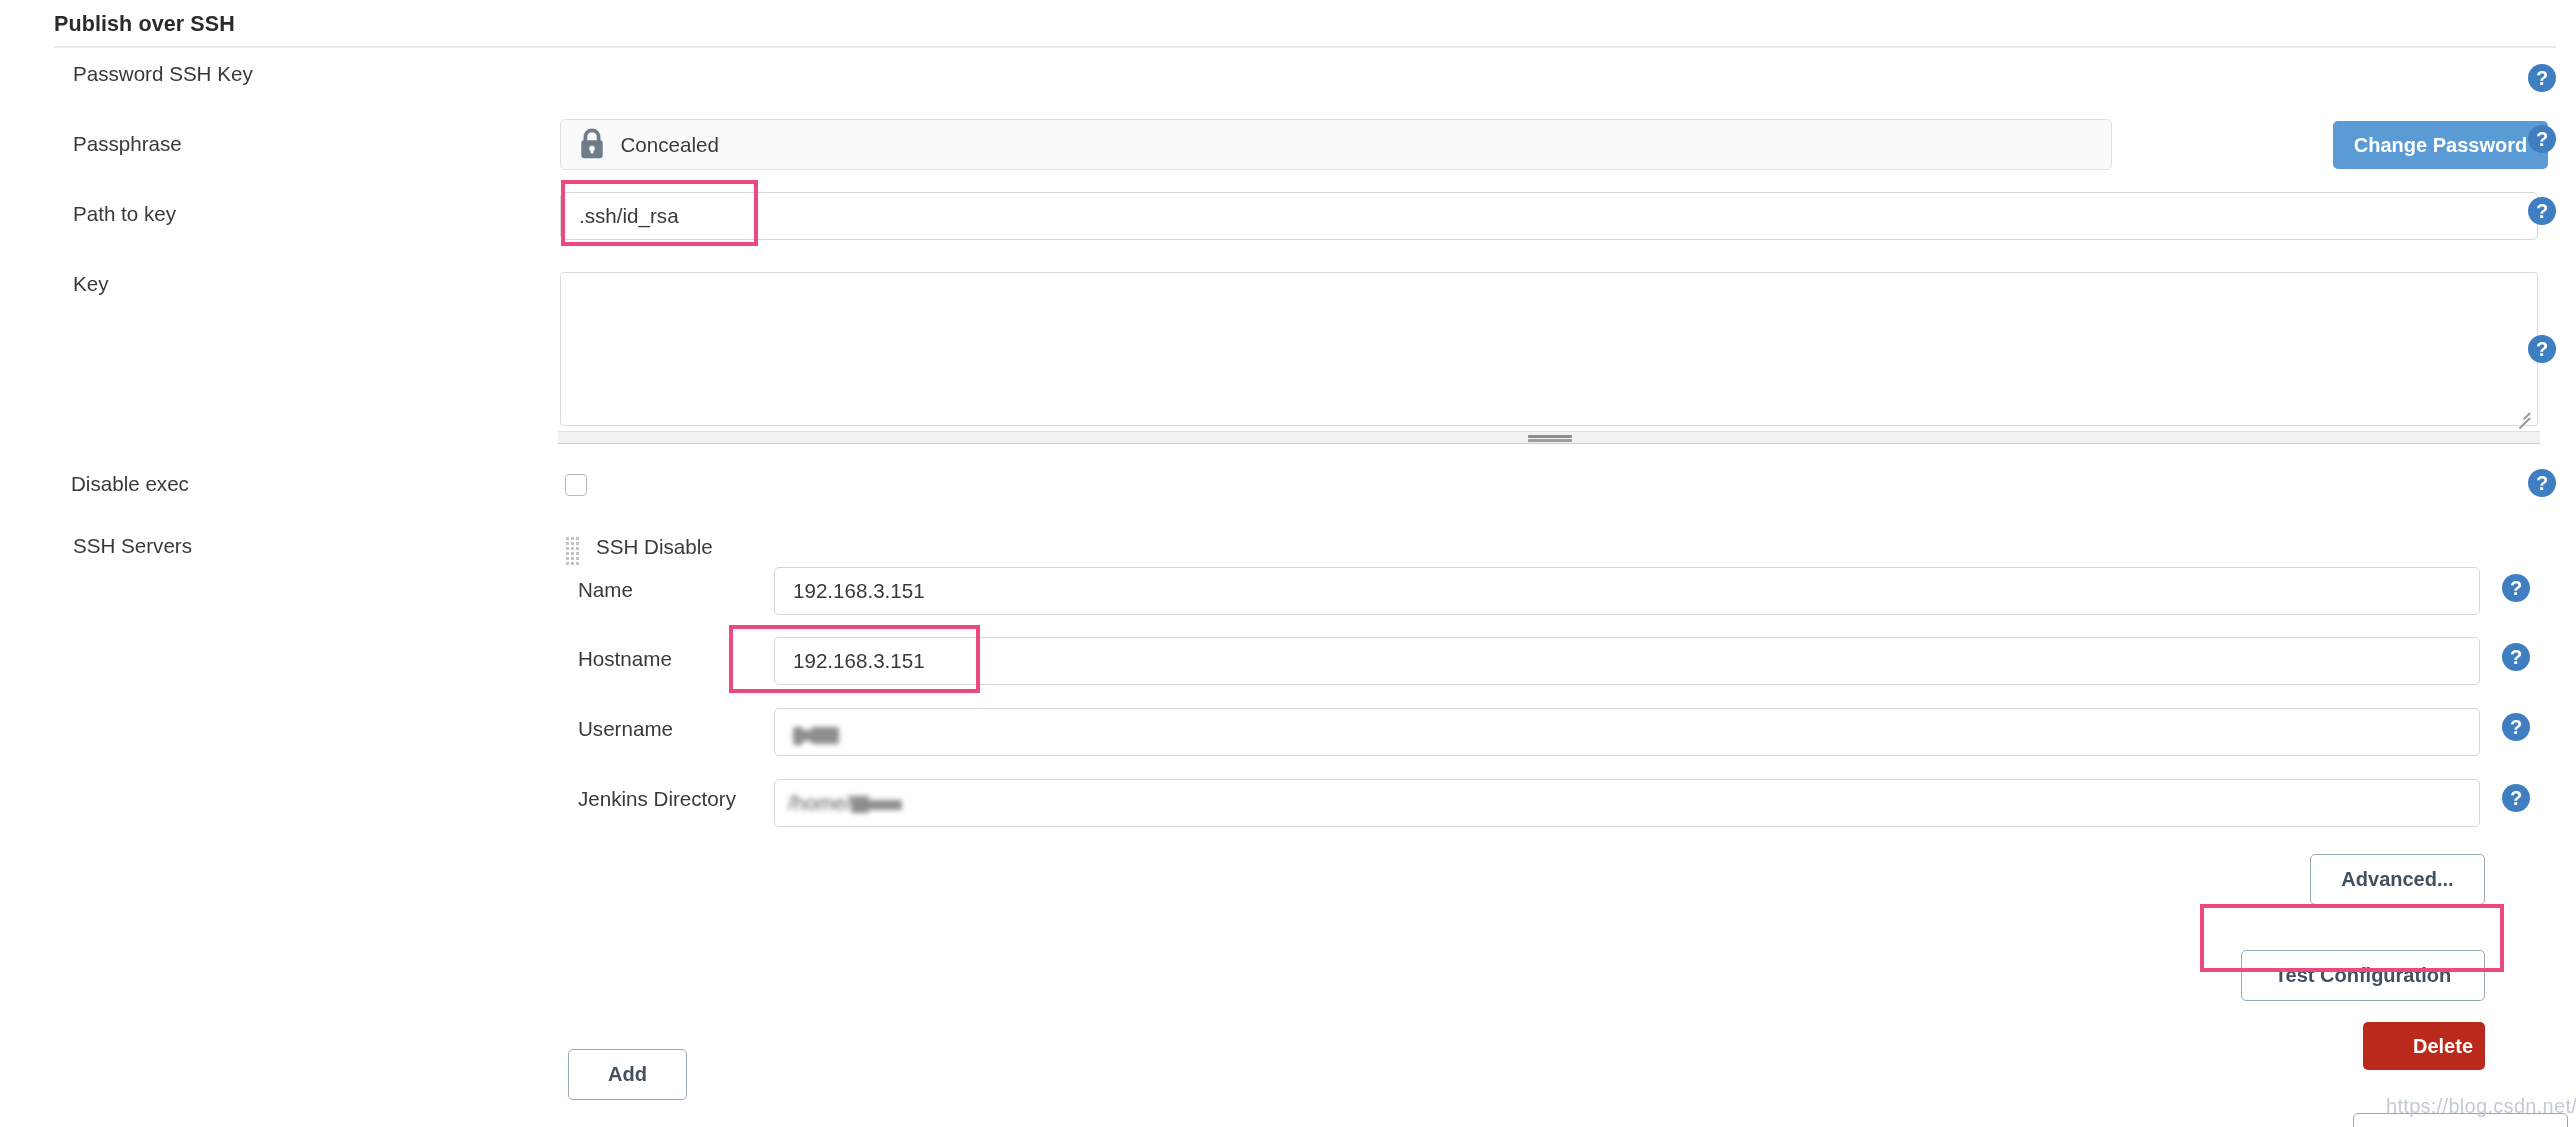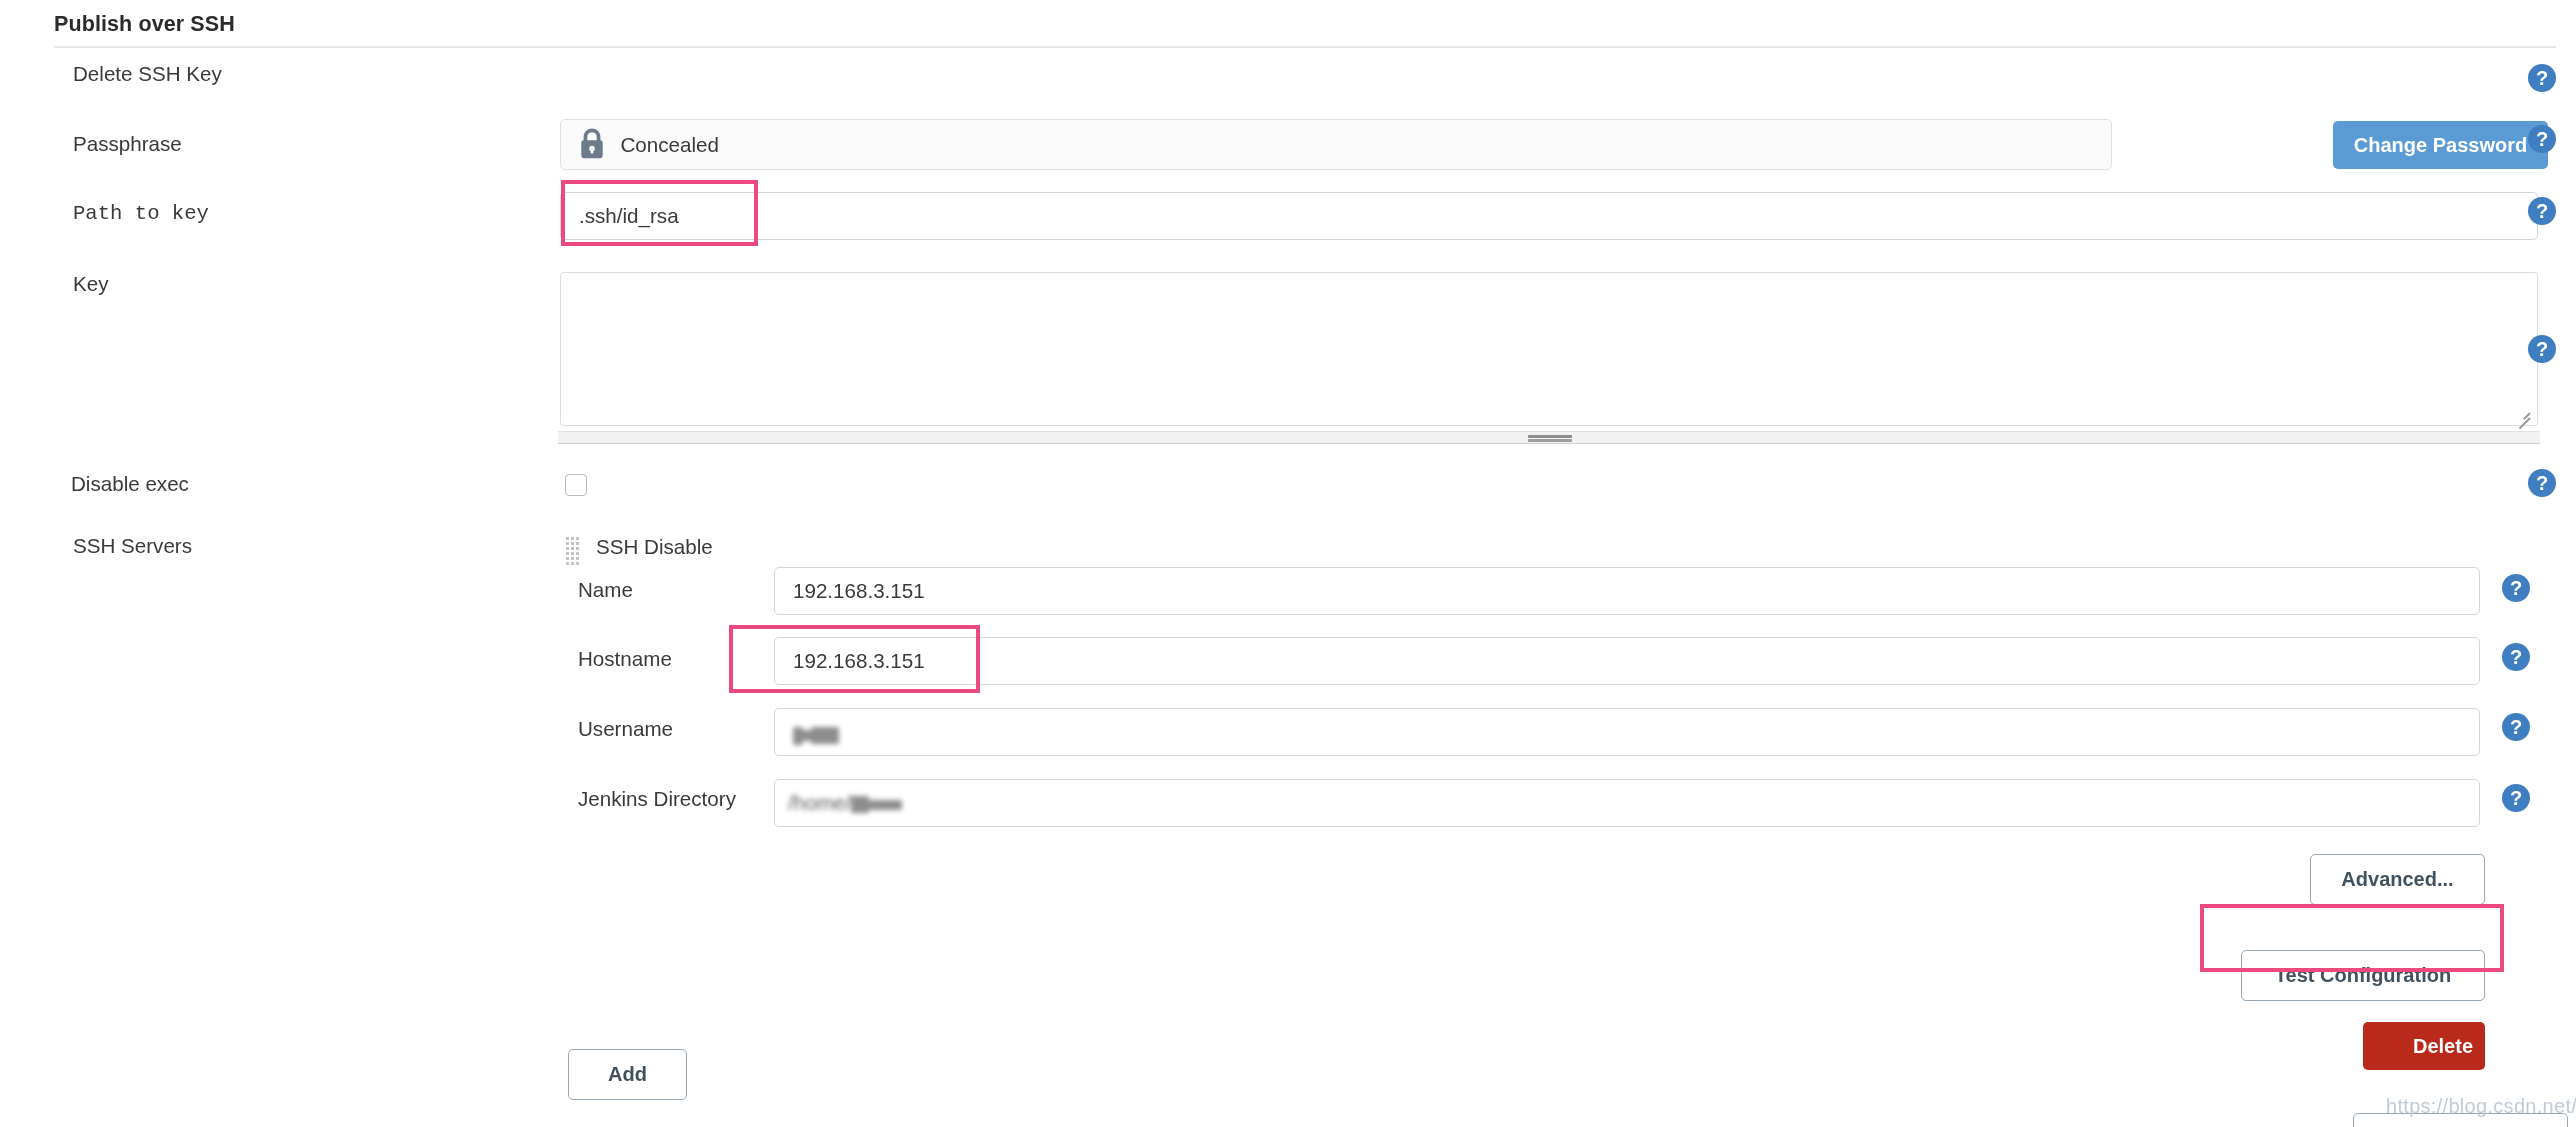--- a/index.html
+++ b/index.html
@@ -225,42 +225,42 @@
     white-space: nowrap;
     letter-spacing: 0.3px;
   }
 </style>
 </head>
 <body>
 
 <div class="section-head">Publish over SSH</div>
 <div class="section-rule"></div>
 
-<div class="row-label" style="left:73px; top:62px;">Delete SSH Key</div>
+<div class="row-label" style="left:73px; top:62px;">Password SSH Key</div>
 <div class="help" style="left:2528px; top:64px;">?</div>
 
 <div class="row-label" style="left:73px; top:132px;">Passphrase</div>
 
 <div class="conceal-box" style="left:560px; top:119px; width:1552px; height:51px;">
   <span class="lock-ico">
     <svg width="28" height="33" viewBox="0 0 34 40">
       <path d="M9 17 V12 a8 8 0 0 1 16 0 V17" fill="none" stroke="#6d7b8a" stroke-width="4.5"></path>
       <rect x="4" y="16" width="26" height="22" rx="3" fill="#6d7b8a"></rect>
       <circle cx="17" cy="26" r="3.4" fill="#ffffff"></circle>
       <rect x="15.4" y="26" width="3.2" height="6" fill="#ffffff"></rect>
     </svg>
   </span>
   <span class="conceal-text">Concealed</span>
 </div>
 
 <button class="btn btn-blue" style="left:2333px; top:121px; width:215px; height:48px;">Change Password</button>
 
 <div class="help" style="left:2528px; top:125px;">?</div>
 
-<div class="row-label" style="left:73px; top:202px;font-family:Liberation Mono, monospace;">Path to key</div>
+<div class="row-label" style="left:73px; top:202px;">Path to key</div>
 
 <input class="txt" style="left: 560px; top: 192px; width: 1978px; height: 48px;" value=".ssh/id_rsa">
 
 <div class="help" style="left:2528px; top:197px;">?</div>
 
 <div class="hl" style="left:561px; top:180px; width:197px; height:66px;"></div>
 
 <div class="row-label" style="left:73px; top:272px;">Key</div>
 
 <textarea class="key-area" style="left: 560px; top: 272px; width: 1978px; height: 154px;"></textarea>

